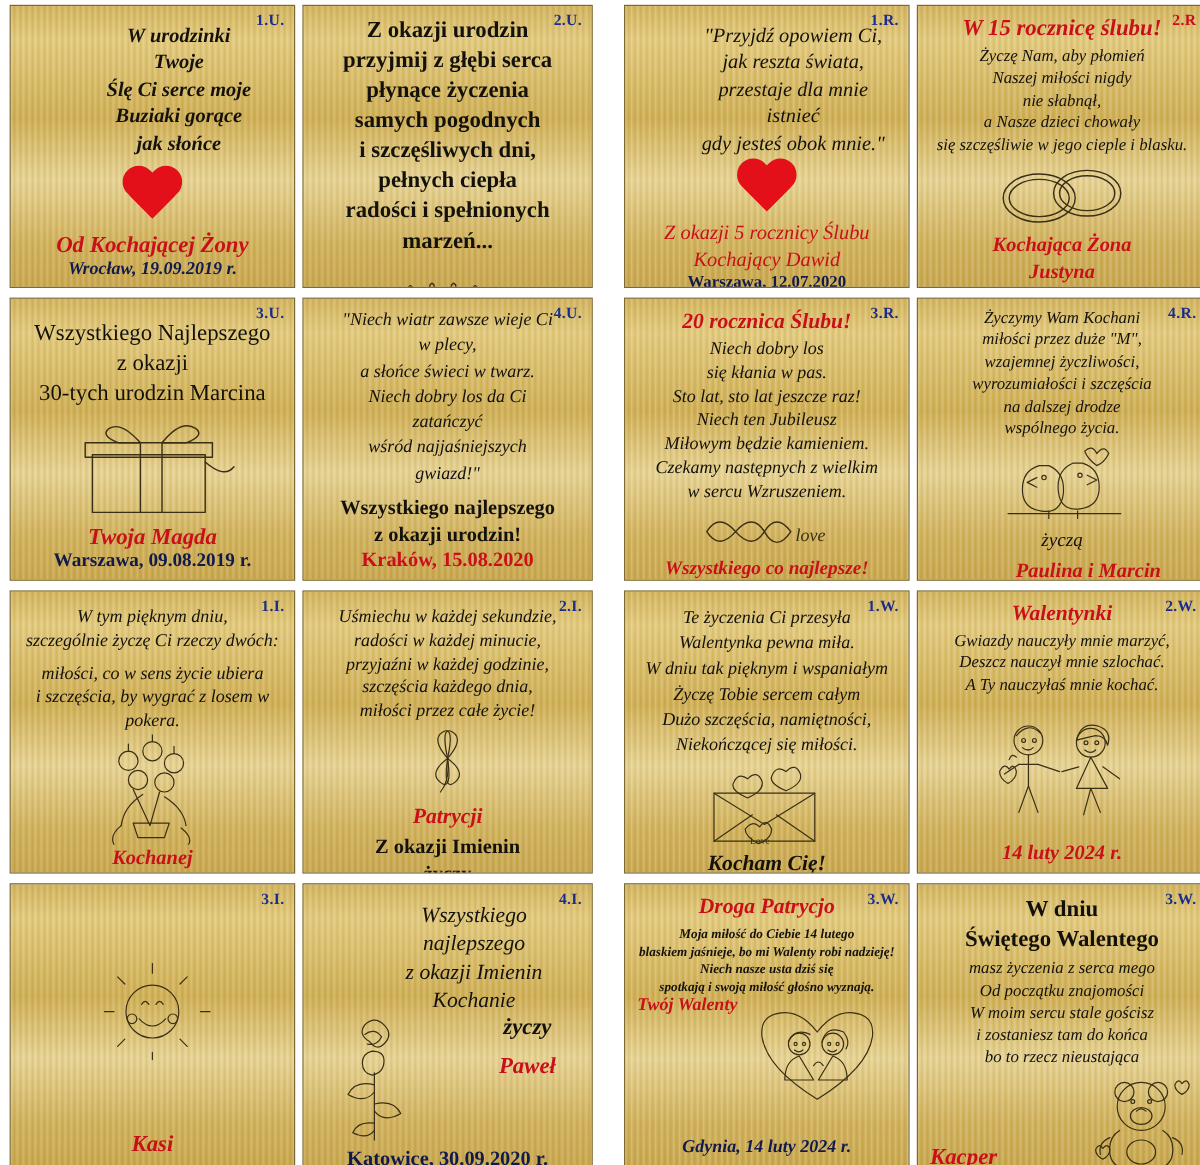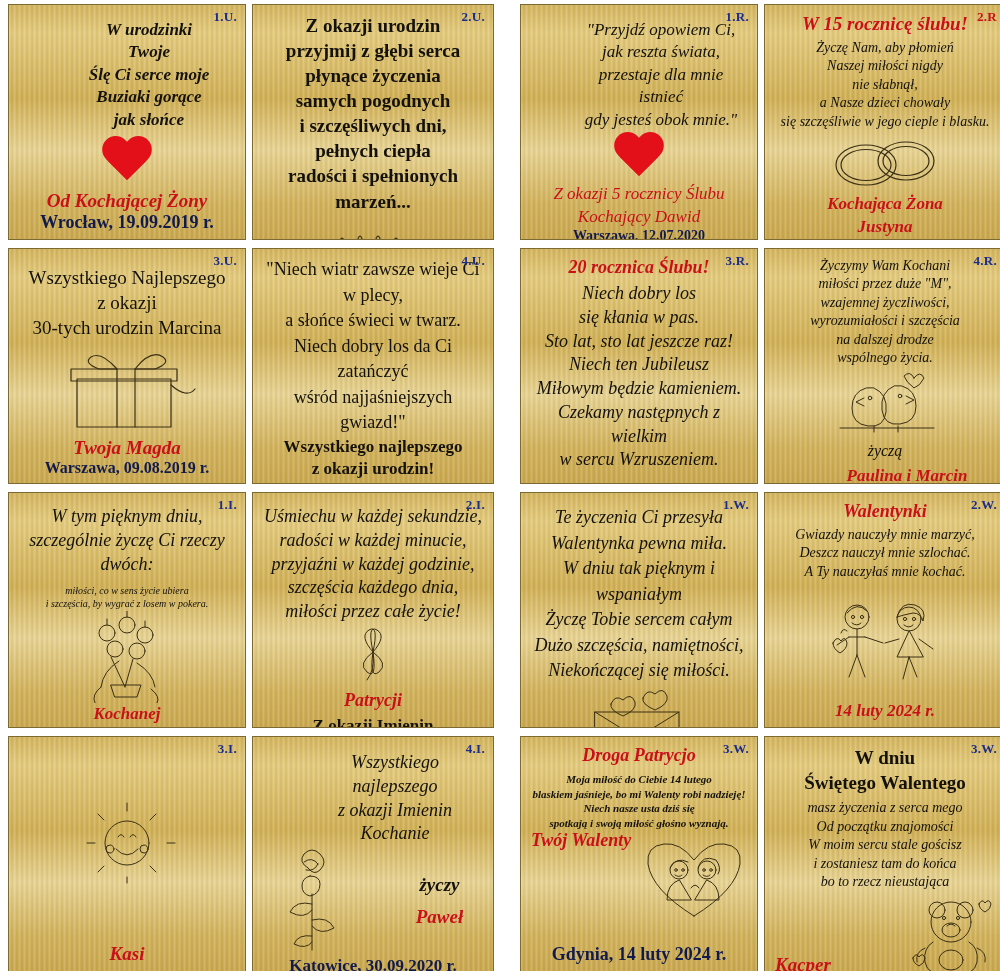--- a/index.html
+++ b/index.html
@@ -26,22 +26,22 @@
   .bold{font-weight:bold;}
   .red{color:#c9101a;}
   .navy{color:#111a4d;}
   .blk{color:#14110b;}
   .c{text-align:center;}
   .l{text-align:center;}
   .r{text-align:right;}
   .top{flex:0 0 auto;}
   .grow{flex:1 1 auto;}
   .art{display:flex;align-items:center;justify-content:center;}
-  .s11{font-size:11px;} .s13{font-size:10px;}
-  .s14{font-size:14px;} .s15{font-size:18px;} .s16{font-size:16px;}
+  .s11{font-size:11px;} .s13{font-size:15px;}
+  .s14{font-size:14px;} .s15{font-size:15px;font-style:italic;} .s16{font-size:16px;}
   .s17{font-size:17px;} .s18{font-size:18px;} .s19{font-size:19px;} .s20{font-size:18px;} .lh13{line-height:1.32;} .lh14{line-height:1.42;}
   .mt4{margin-top:4px;} .mt6{margin-top:6px;padding-left:44px;} .mt8{margin-top:8px;} .mt10{margin-top:10px;} .mb4{margin-bottom:4px;} .mb6{margin-bottom:6px;}
   .heart{width:54px;height:48px;position:relative;margin:2px auto;}
   .heart:before,.heart:after{content:"";position:absolute;top:0;width:27px;height:43px;background:#e3101a;border-radius:27px 27px 0 0;}
   .heart:before{left:27px;transform:rotate(-45deg);transform-origin:0 100%;}
   .heart:after{left:0;transform:rotate(45deg);transform-origin:100% 100%;}
   svg{display:block;}
   .ln{fill:none;stroke:#3a2f14;stroke-width:1.2;stroke-linecap:round;stroke-linejoin:round;}
   .ln2{fill:none;stroke:#3a2f14;stroke-width:1;stroke-linecap:round;stroke-linejoin:round;}
   .row-foot{margin-top:auto;}
@@ -344,21 +344,21 @@
       </div>
       <div class="txt bold it c s19 red">Kasi</div>
 
     </div>
 
     <div class="plate">
       <div class="code">4.I.</div>
       <div class="txt it c s18 lh13 blk top mt6">Wszystkiego najlepszego
 z okazji Imienin
 Kochanie</div>
-      <div style="display:flex;align-items:center;flex:1 1 auto;gap:37px;">
+      <div style="display:flex;align-items:flex-start;flex:1 1 auto;gap:37px;">
         <div class="art" style="width:96px;">
           <svg width="86" height="110" viewBox="0 0 86 110">
             <g class="ln2">
               <path d="M40 22 q-10 -6 -4 -14 q8 -8 16 0 q8 8 0 16 q-6 6 -12 -2z"></path>
               <path d="M36 16 q8 -6 14 2 M38 24 q8 2 12 -6"></path>
               <path d="M42 30 q-8 2 -8 10 q0 8 8 10 q10 -2 10 -12 q0 -8 -10 -8z"></path>
               <path d="M44 48 v56"></path>
               <path d="M44 58 q-16 -4 -22 8 q14 8 22 -2"></path>
               <path d="M44 74 q16 -4 22 8 q-14 8 -22 -2"></path>
               <path d="M44 90 q-14 -2 -18 8 q12 6 18 -2"></path>

